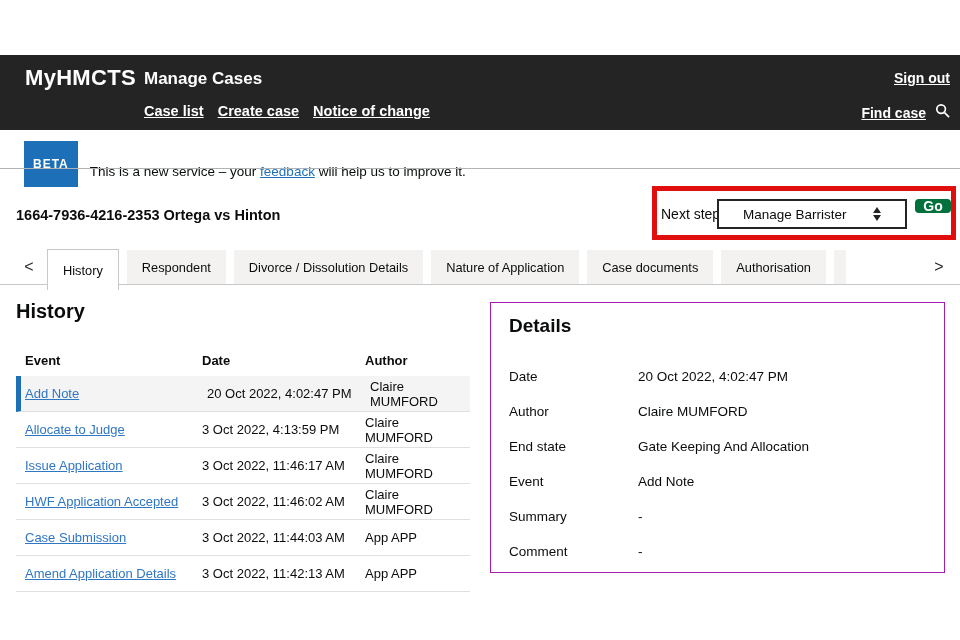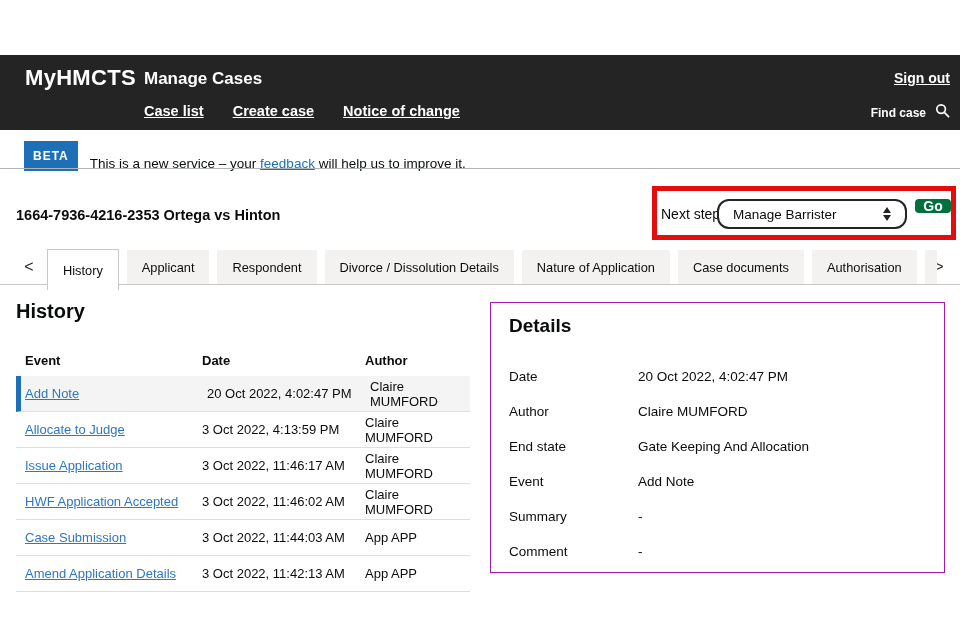--- a/index.html
+++ b/index.html
@@ -5,38 +5,38 @@
   * { margin:0; padding:0; box-sizing:border-box; }
   html,body { background:#fff; }
   body { font-family:"Liberation Sans", sans-serif; color:#0b0c0c; }
   .viewport { position:relative; width:960px; height:640px; background:#fff; overflow:hidden; }
 
   
   .app-header { position:absolute; left:0; top:55px; width:960px; height:75px; background:#242424; color:#fff; }
   .brand { position:absolute; left:25px; top:10px; font-size:22px; font-weight:bold; letter-spacing:.3px; }
   .service-name { position:absolute; left:144px; top:14px; font-size:17px; font-weight:bold; }
   .signout-link { position:absolute; right:10px; top:15px; font-size:14px; font-weight:bold; color:#fff; text-decoration:underline; cursor:pointer; }
-  .header-nav { position:absolute; left:144px; top:48px; display:flex; gap:29px; }
+  .header-nav { position:absolute; left:144px; top:48px; display:flex; gap:14px; }
   .header-nav a { color:#fff; font-size:14.5px; font-weight:bold; text-decoration:underline; cursor:pointer; }
   .findcase { position:absolute; right:10px; top:48px; display:flex; align-items:center; gap:9px; }
-  .findcase a { color:#fff; font-size:12px; font-weight:bold; cursor:pointer; }
+  .findcase a { color:#fff; font-size:14px; font-weight:bold; text-decoration:underline; cursor:pointer; }
 
   
   .beta-row { position:absolute; left:24px; top:141px; display:flex; align-items:center; gap:12px; }
-  .beta-badge { background:#1d70b8; color:#fff; font-size:12px; font-weight:bold; letter-spacing:1px; padding:8px 9px; }
+  .beta-badge { background:#1d70b8; color:#fff; font-size:12px; font-weight:bold; letter-spacing:1px; padding:16px 9px; }
   .beta-text { font-size:13.5px; color:#0b0c0c;margin-top:14px; }
   .beta-text .lnk { color:#1d70b8; text-decoration:underline; cursor:pointer; }
   .rule-beta { position:absolute; left:0; top:168px; width:960px; border-top:1px solid #b1b4b6; }
 
   
   .case-title { position:absolute; left:16px; top:207px; font-size:14.5px; font-weight:bold; }
   .annotation-box { position:absolute; left:652px; top:186px; width:304px; height:54px; border:5px solid #e10e0e; }
   .nextstep-label { position:absolute; left:661px; top:206px; font-size:14px; }
   .nextstep-select { position:absolute; left:717px; top:199px; width:190px; height:30px; background:#fff;
-    border:2px solid #242424; border-radius:12px; display:flex; align-items:center; padding:0 14px; cursor:pointer; }
+    border:2px solid #242424; border-radius:0; display:flex; align-items:center; padding:0 24px; cursor:pointer; }
   .nextstep-select .sel-text { flex:1; font-size:13.5px; }
   .spinner { display:flex; flex-direction:column; gap:2px; align-items:center; }
   .spin-up { width:0; height:0; border-left:4px solid transparent; border-right:4px solid transparent; border-bottom:6px solid #242424; }
   .spin-down { width:0; height:0; border-left:4px solid transparent; border-right:4px solid transparent; border-top:6px solid #242424; }
   .go-btn { position:absolute; left:915px; top:199px; width:36px; height:14px; background:#00703c; color:#fff;
     font-size:14px; font-weight:bold; border:none; border-radius:4px; display:flex; align-items:center; justify-content:center; cursor:pointer; }
 
   
   .tab-scroll { position:absolute; top:250px; width:22px; height:34px; display:flex; align-items:center; justify-content:center;
     font-size:16px; color:#242424; cursor:pointer; }
@@ -107,21 +107,20 @@
         <span class="spin-up"></span>
         <span class="spin-down"></span>
       </span>
   </div>
   <button class="go-btn">Go</button>
 
   <div class="tab-scroll left">&lt;</div>
   <div class="tabline"></div>
   <div class="tabbar">
     <div class="tab active">History</div>
-    <div class="tab">Applicant</div>
     <div class="tab">Respondent</div>
     <div class="tab">Divorce / Dissolution Details</div>
     <div class="tab">Nature of Application</div>
     <div class="tab">Case documents</div>
     <div class="tab">Authorisation</div>
     <div class="tab-sliver"></div>
   </div>
   <div class="tab-scroll right">&gt;</div>
 
   <h1 class="history-heading">History</h1>

